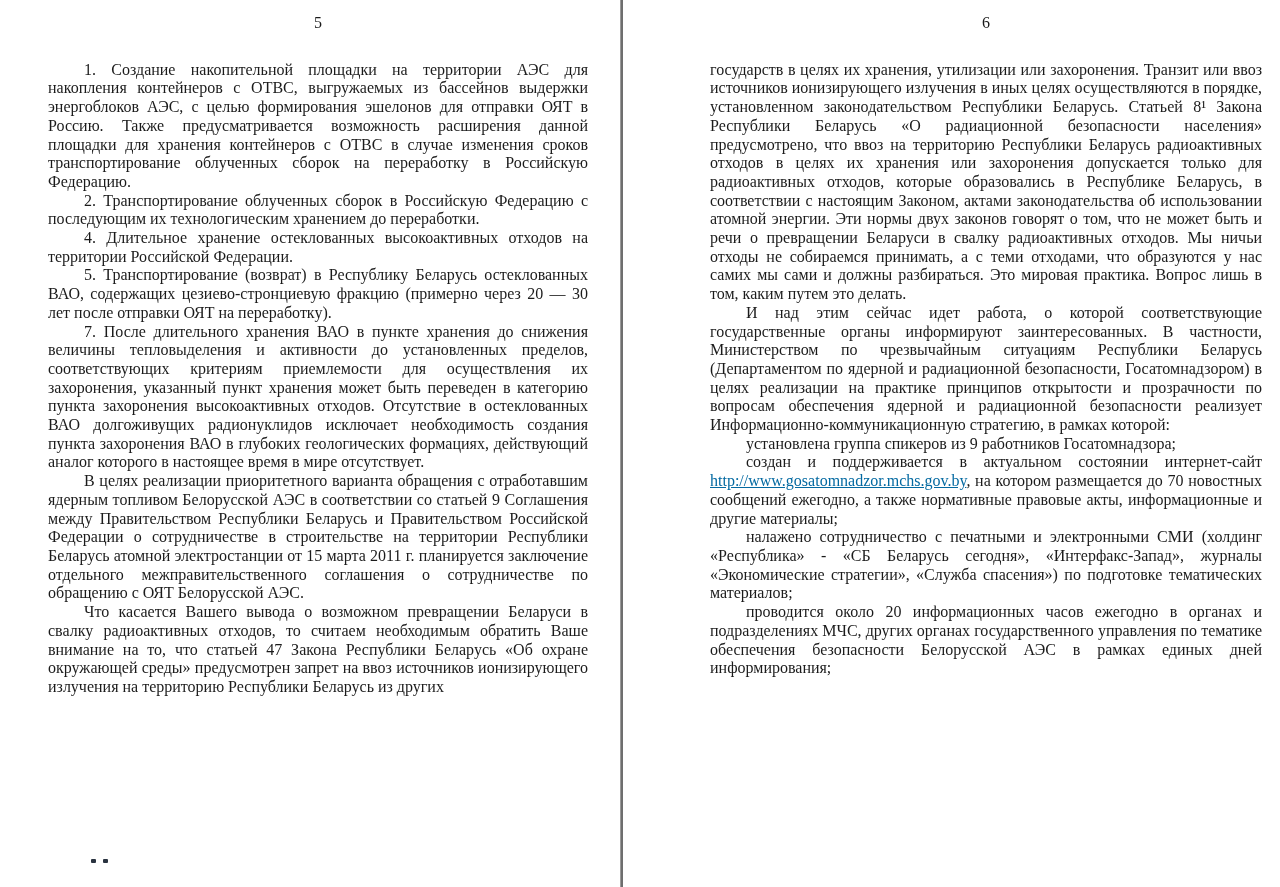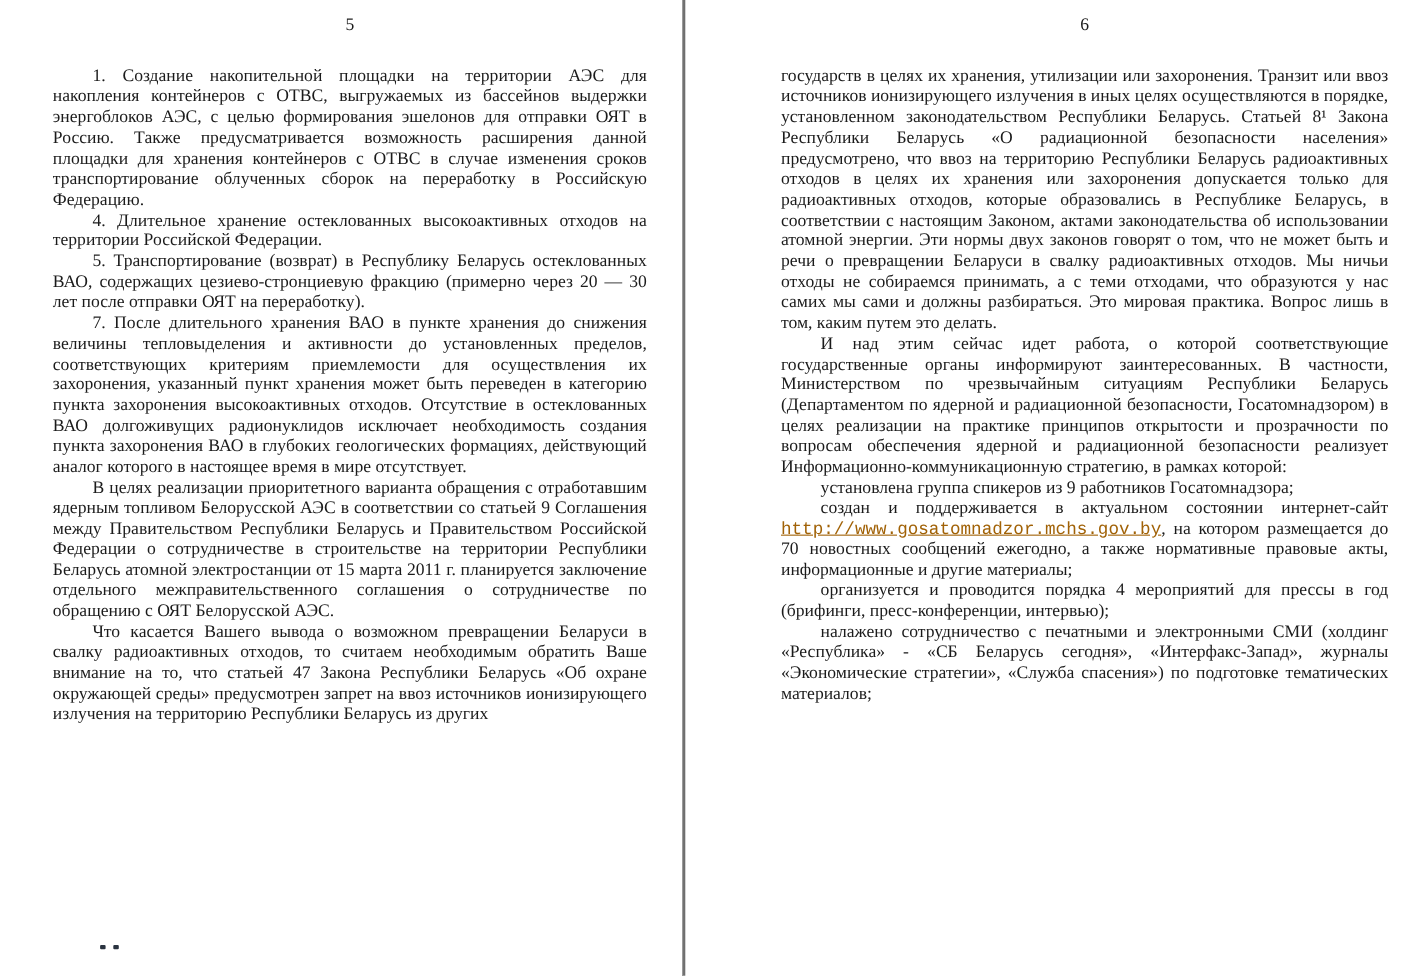--- a/index.html
+++ b/index.html
@@ -30,56 +30,56 @@
     text-align: center;
     margin: 0 0 28px 0;
   }
   .page-text p {
     margin: 0;
     text-align: justify;
     text-indent: 36px;
   }
   .page-text p.continuation { text-indent: 0; }
   a.doc-link {
-    color: #a16207;
+    color: #0369a1;
     text-decoration: underline;
-    font-family: Liberation Mono, monospace;
   }
   .artifact-dot {
     position: absolute;
     width: 5px; height: 4px;
     background: #2a3340;
     border-radius: 1px;
   }
   .dot-1 { left: 91px; top: 859px; }
   .dot-2 { left: 103px; top: 859px; }
 </style>
 </head>
 <body>
 
 <div class="page-divider"></div>
 
 <div class="page page-left">
   <div class="page-number">5</div>
   <div class="page-text">
     <p>1. Создание накопительной площадки на территории АЭС для накопления контейнеров с ОТВС, выгружаемых из бассейнов выдержки энергоблоков АЭС, с целью формирования эшелонов для отправки ОЯТ в Россию. Также предусматривается возможность расширения данной площадки для хранения контейнеров с ОТВС в случае изменения сроков транспортирование облученных сборок на переработку в Российскую Федерацию.</p>
+    <p>2. Транспортирование облученных сборок в Российскую Федерацию с последующим их технологическим хранением до переработки.</p>
     <p>4. Длительное хранение остеклованных высокоактивных отходов на территории Российской Федерации.</p>
     <p>5. Транспортирование (возврат) в Республику Беларусь остеклованных ВАО, содержащих цезиево-стронциевую фракцию (примерно через 20 — 30 лет после отправки ОЯТ на переработку).</p>
     <p>7. После длительного хранения ВАО в пункте хранения до снижения величины тепловыделения и активности до установленных пределов, соответствующих критериям приемлемости для осуществления их захоронения, указанный пункт хранения может быть переведен в категорию пункта захоронения высокоактивных отходов. Отсутствие в остеклованных ВАО долгоживущих радионуклидов исключает необходимость создания пункта захоронения ВАО в глубоких геологических формациях, действующий аналог которого в настоящее время в мире отсутствует.</p>
     <p>В целях реализации приоритетного варианта обращения с отработавшим ядерным топливом Белорусской АЭС в соответствии со статьей 9 Соглашения между Правительством Республики Беларусь и Правительством Российской Федерации о сотрудничестве в строительстве на территории Республики Беларусь атомной электростанции от 15 марта 2011 г. планируется заключение отдельного межправительственного соглашения о сотрудничестве по обращению с ОЯТ Белорусской АЭС.</p>
     <p>Что касается Вашего вывода о возможном превращении Беларуси в свалку радиоактивных отходов, то считаем необходимым обратить Ваше внимание на то, что статьей 47 Закона Республики Беларусь «Об охране окружающей среды» предусмотрен запрет на ввоз источников ионизирующего излучения на территорию Республики Беларусь из других</p>
   </div>
 </div>
 
 <div class="page page-right">
   <div class="page-number">6</div>
   <div class="page-text">
     <p class="continuation">государств в целях их хранения, утилизации или захоронения. Транзит или ввоз источников ионизирующего излучения в иных целях осуществляются в порядке, установленном законодательством Республики Беларусь. Статьей 8¹ Закона Республики Беларусь «О радиационной безопасности населения» предусмотрено, что ввоз на территорию Республики Беларусь радиоактивных отходов в целях их хранения или захоронения допускается только для радиоактивных отходов, которые образовались в Республике Беларусь, в соответствии с настоящим Законом, актами законодательства об использовании атомной энергии. Эти нормы двух законов говорят о том, что не может быть и речи о превращении Беларуси в свалку радиоактивных отходов. Мы ничьи отходы не собираемся принимать, а с теми отходами, что образуются у нас самих мы сами и должны разбираться. Это мировая практика. Вопрос лишь в том, каким путем это делать.</p>
     <p>И над этим сейчас идет работа, о которой соответствующие государственные органы информируют заинтересованных. В частности, Министерством по чрезвычайным ситуациям Республики Беларусь (Департаментом по ядерной и радиационной безопасности, Госатомнадзором) в целях реализации на практике принципов открытости и прозрачности по вопросам обеспечения ядерной и радиационной безопасности реализует Информационно-коммуникационную стратегию, в рамках которой:</p>
     <p>установлена группа спикеров из 9 работников Госатомнадзора;</p>
     <p><span>создан и поддерживается в актуальном состоянии интернет-сайт </span><a href="#" class="doc-link">http://www.gosatomnadzor.mchs.gov.by</a><span>, на котором размещается до 70 новостных сообщений ежегодно, а также нормативные правовые акты, информационные и другие материалы;</span></p>
-    <p>организуется и проводится порядка 4 мероприятий для прессы в год (брифинги, пресс-конференции, интервью);</p>
     <p>налажено сотрудничество с печатными и электронными СМИ (холдинг «Республика» - «СБ Беларусь сегодня», «Интерфакс-Запад», журналы «Экономические стратегии», «Служба спасения») по подготовке тематических материалов;</p>
+    <p>проводится около 20 информационных часов ежегодно в органах и подразделениях МЧС, других органах государственного управления по тематике обеспечения безопасности Белорусской АЭС в рамках единых дней информирования;</p>
   </div>
 </div>
 
 <div class="artifact-dot dot-1"></div>
 <div class="artifact-dot dot-2"></div>
 
 </body></html>

